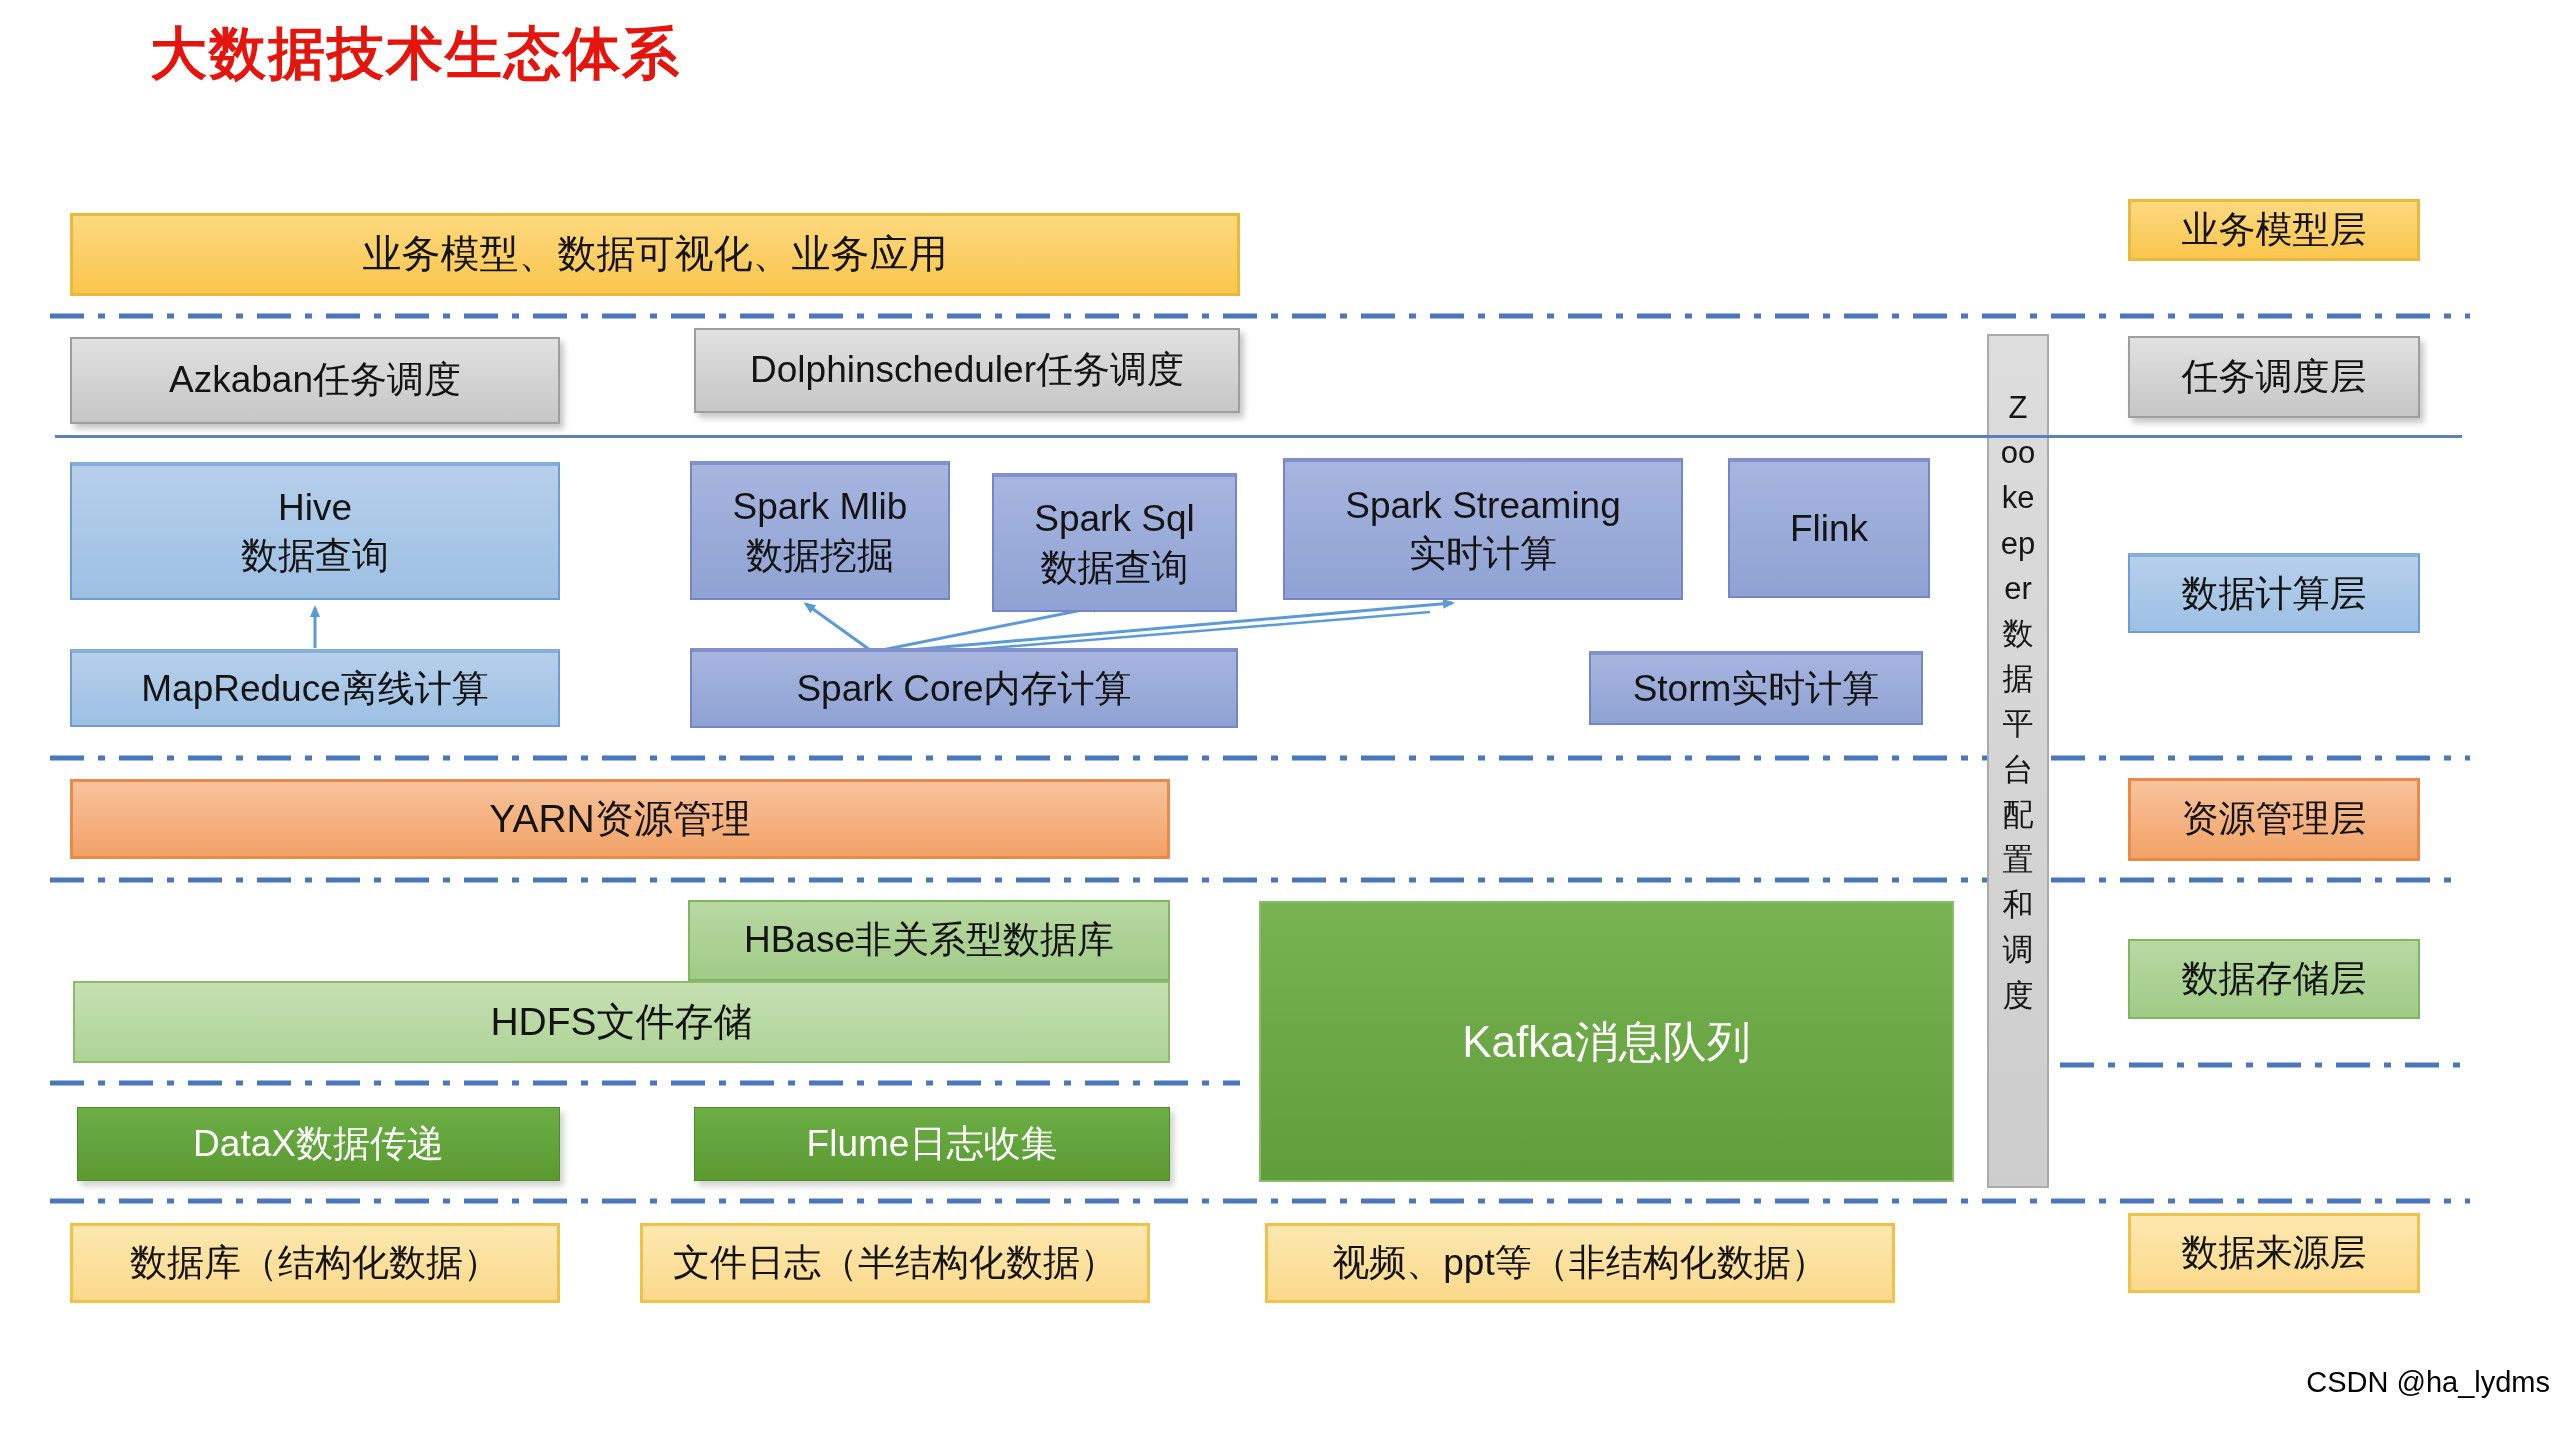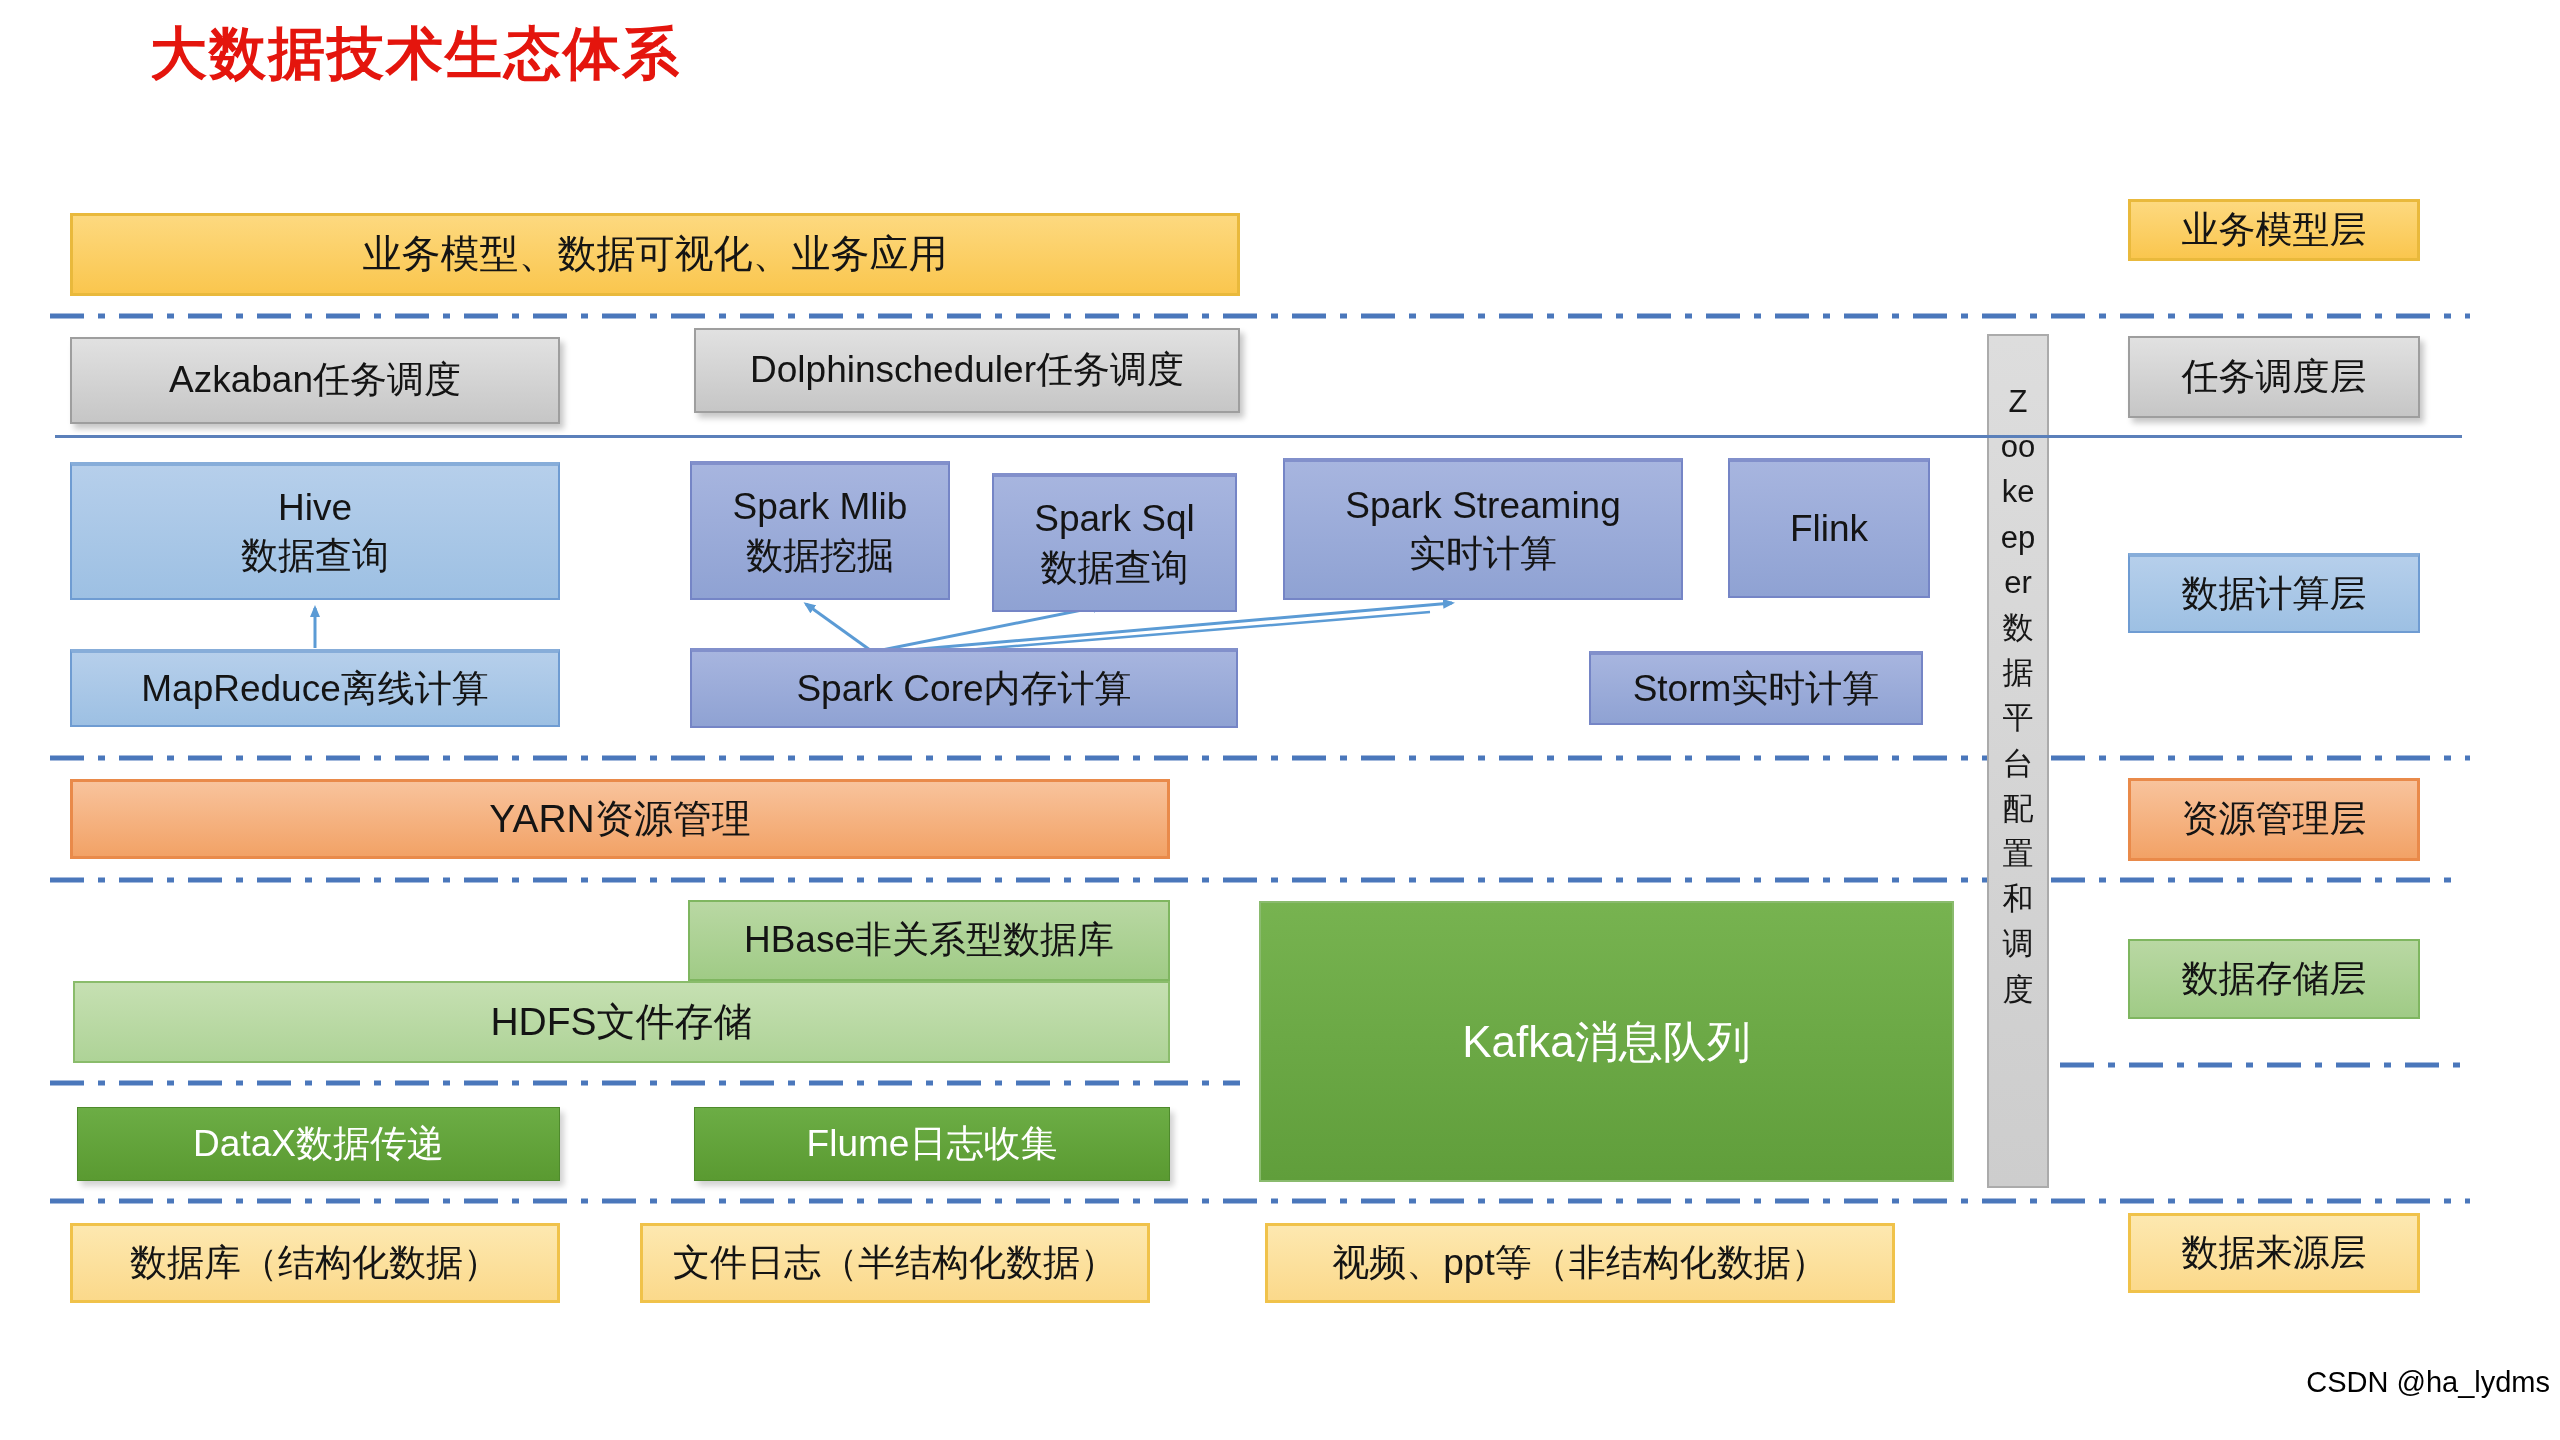--- a/index.html
+++ b/index.html
@@ -25,21 +25,21 @@
   .kafka   {background:linear-gradient(180deg,#77b350,#609e3b);border:2px solid #8abb6e;color:#ffffff;font-size:44px;}
   #title{
     position:absolute;left:150px;top:16px;z-index:10;
     font-size:57px;font-weight:bold;color:#e4150d;letter-spacing:2px;
   }
   #zookeeper{
     position:absolute;left:1987px;top:334px;width:62px;height:854px;z-index:20;box-sizing:border-box;
     background:linear-gradient(180deg,#dddddd,#cdcdcd);border:2px solid #ababab;
   }
   #zookeeper .vtext{
-    width:36px;margin:6px auto;padding-top:37px;
+    width:36px;margin:12px auto;padding-top:37px;
     font-size:31px;line-height:45.2px;text-align:center;
     word-break:break-all;color:#161616;
   }
   #solid-line{
     position:absolute;left:55px;top:435px;width:2407px;height:3px;background:#5b80ba;z-index:30;
   }
   #watermark{
     position:absolute;left:2128px;top:1366px;width:422px;z-index:10;
     text-align:right;font-size:29px;color:#000000;
   }

